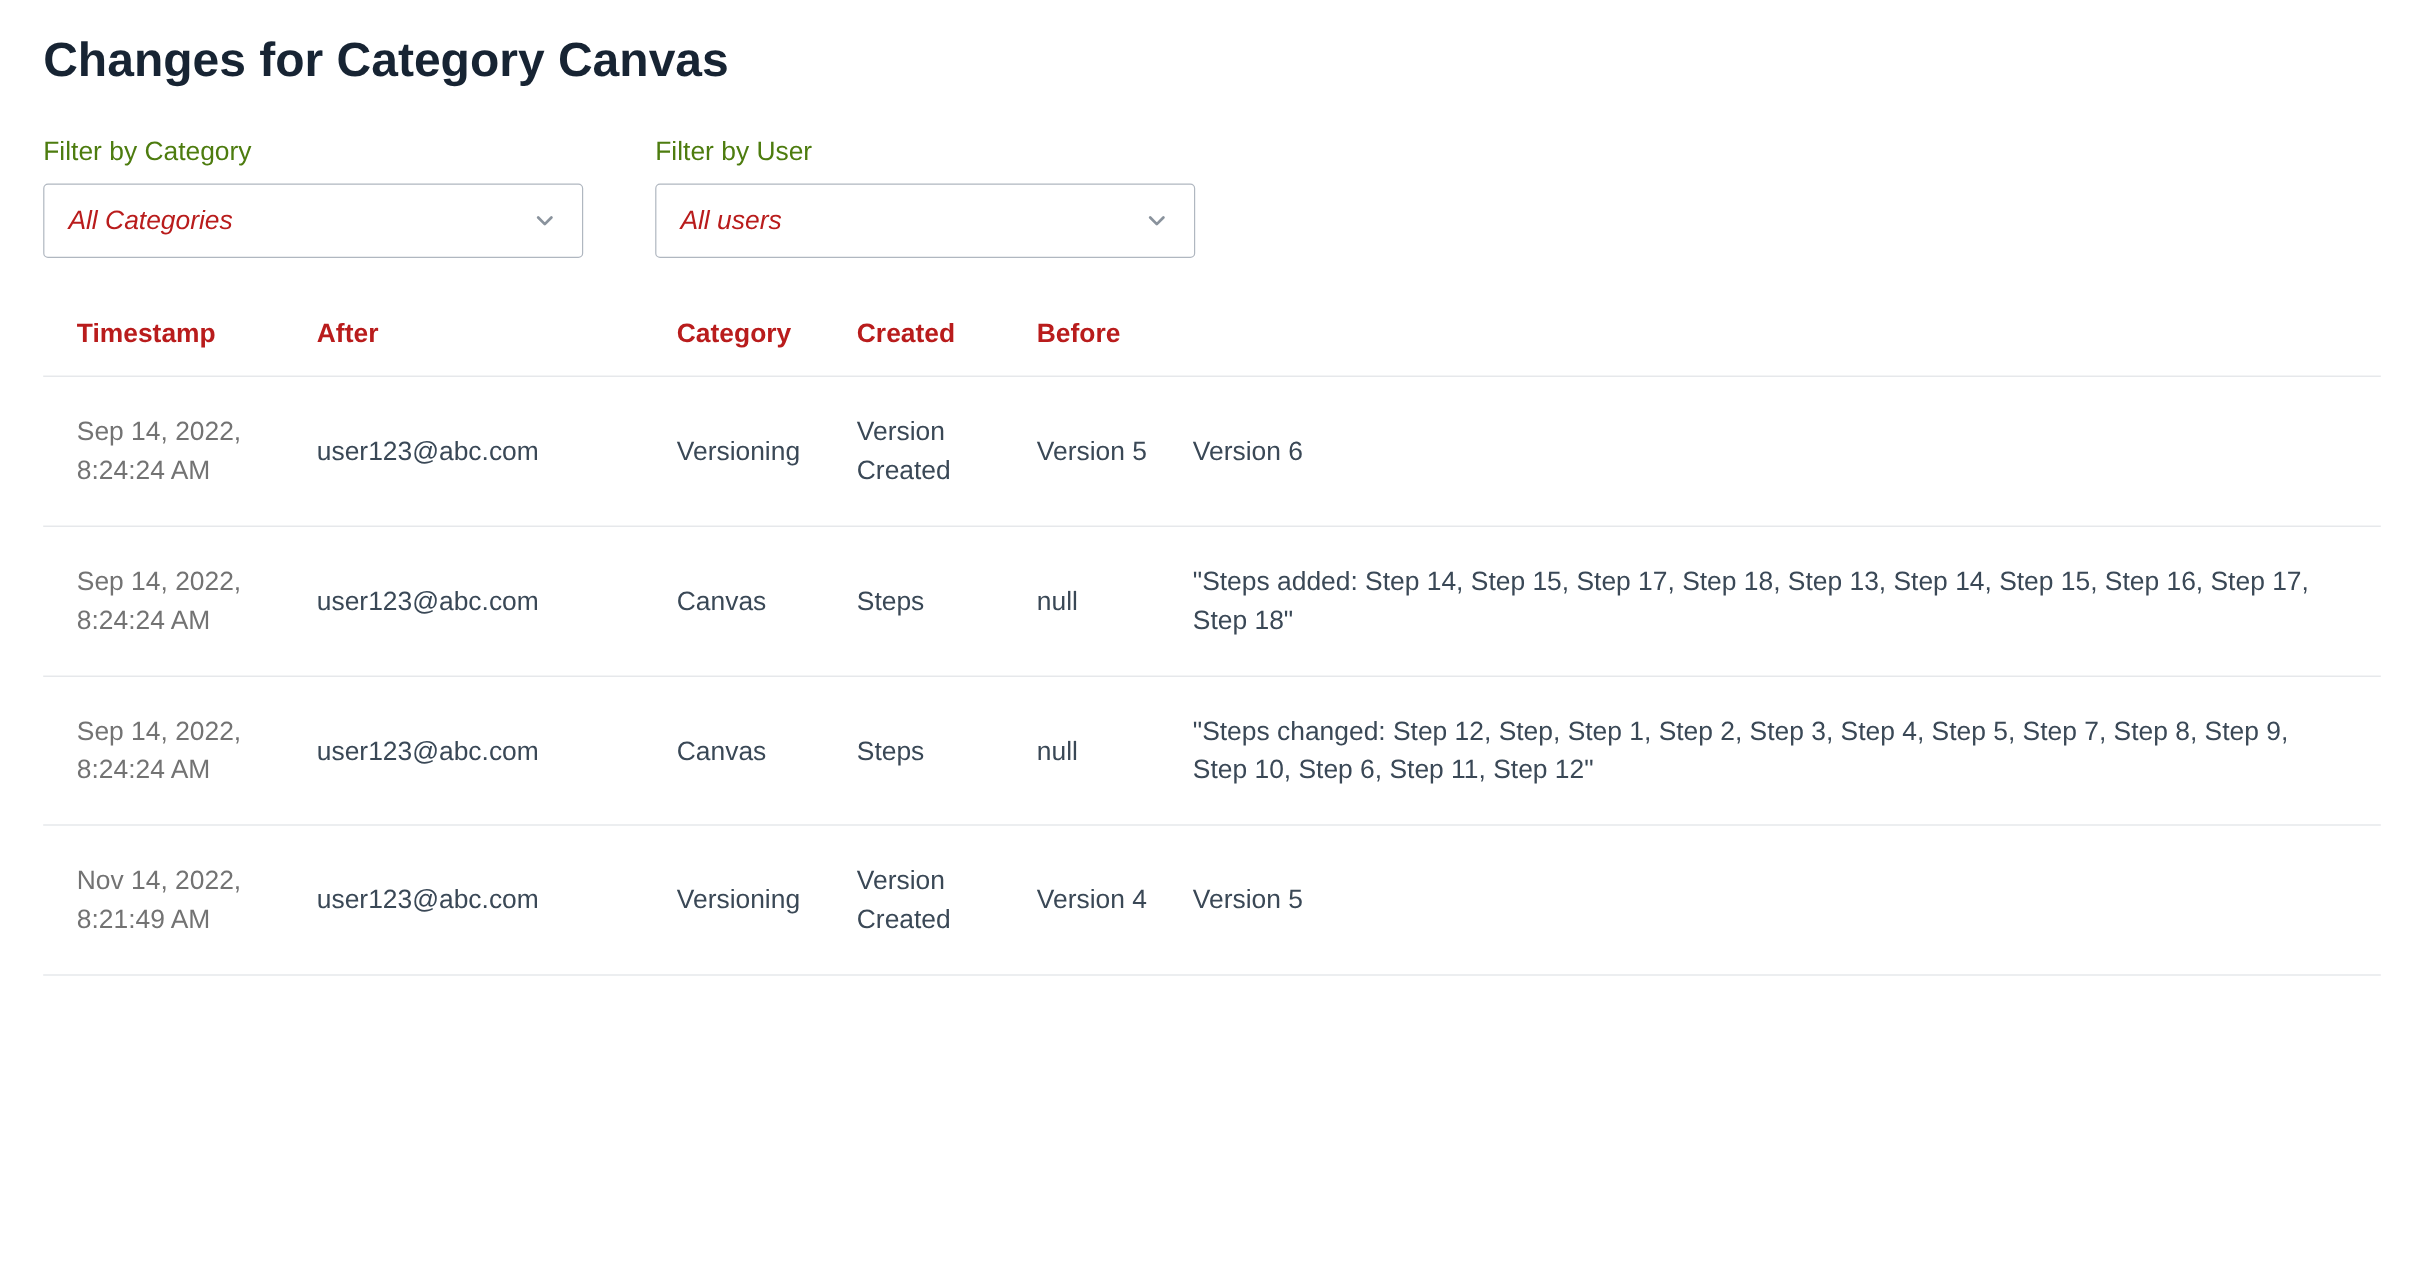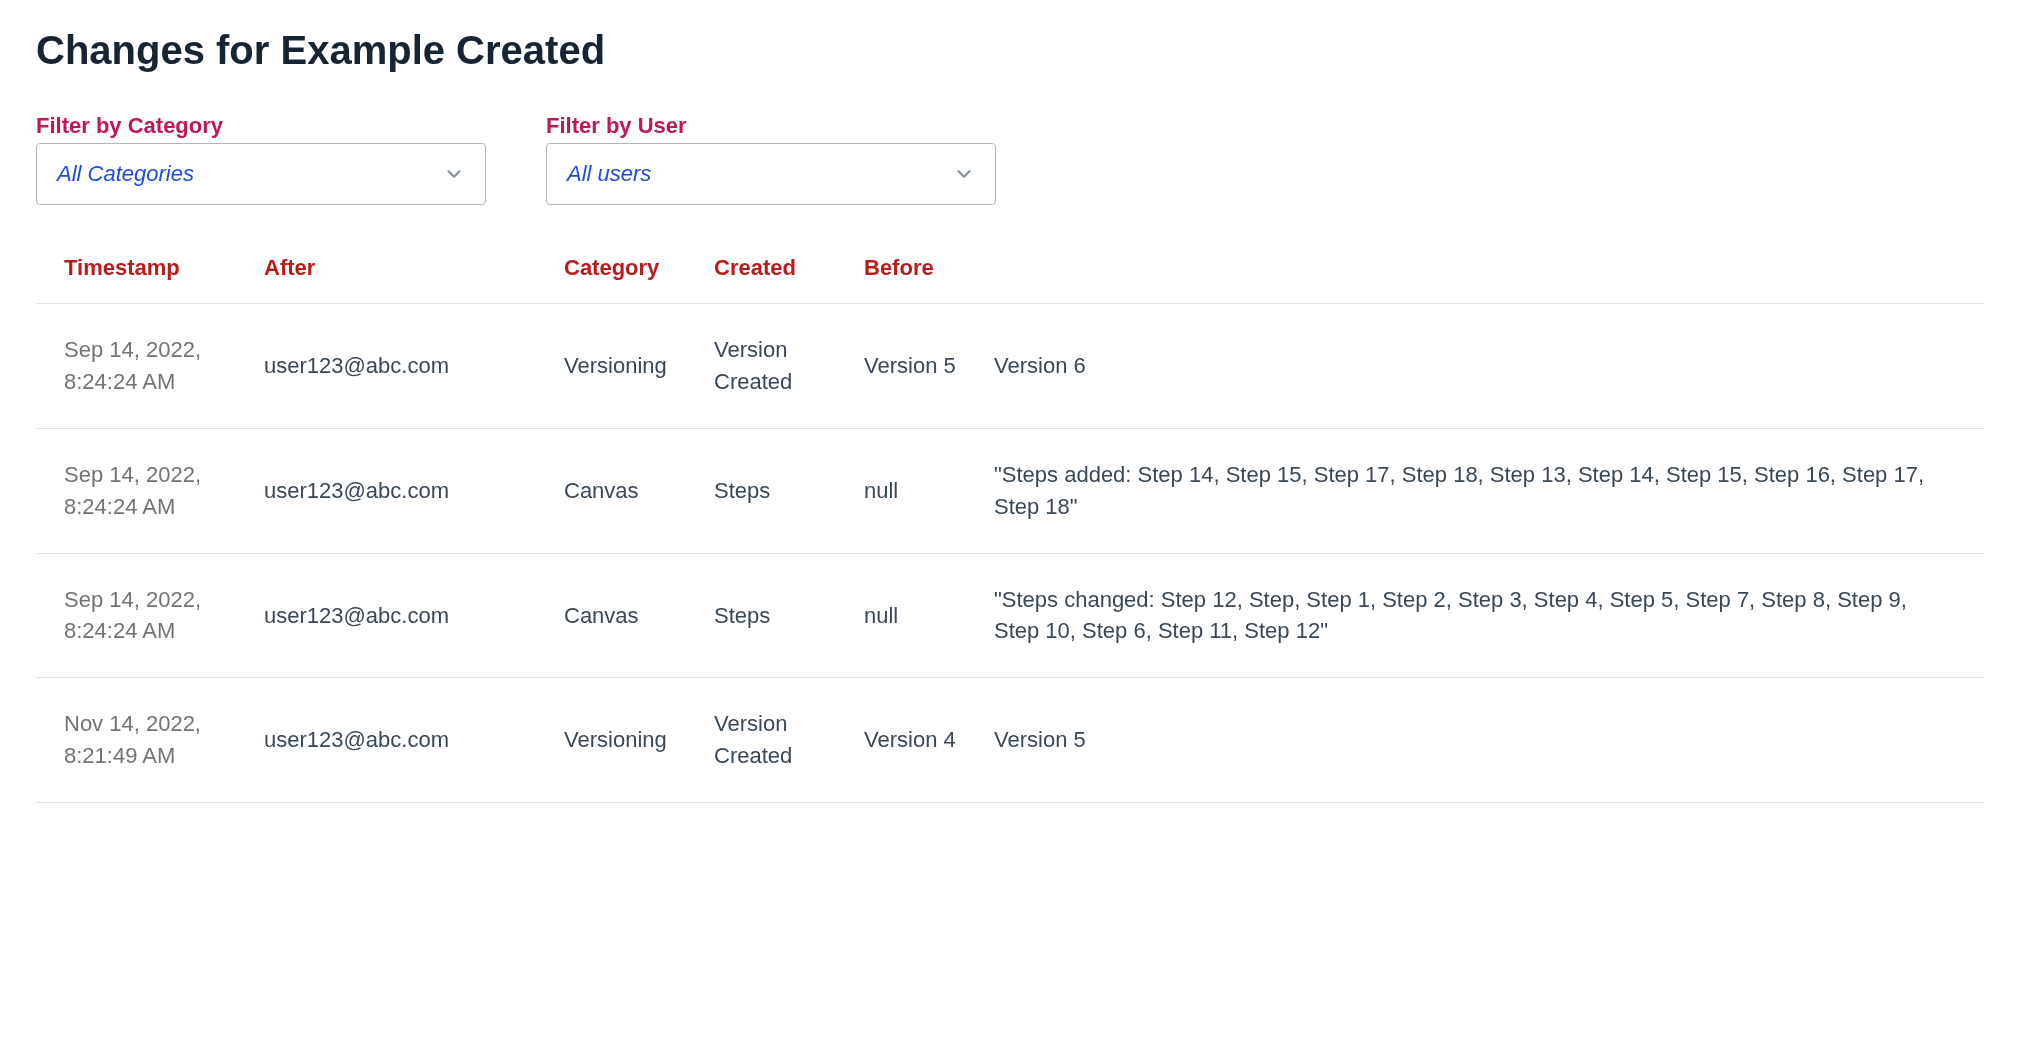--- a/index.html
+++ b/index.html
@@ -20,38 +20,38 @@
     display: flex;
     gap: 60px;
     margin-bottom: 28px;
   }
   .filter-group {
     display: flex;
     flex-direction: column;
   }
   .filter-label {
     font-size: 22px;
-    font-weight: 700;
-    color: #be185d;
-    margin-bottom: 4px;
+    font-weight: 400;
+    color: #4d7c0f;
+    margin-bottom: 14px;
   }
   .filter-select {
     width: 450px;
     height: 62px;
     border: 1px solid #b0b7c0;
     border-radius: 4px;
     display: flex;
     align-items: center;
     justify-content: space-between;
     padding: 0 20px;
     cursor: pointer;
     background: #fff;
   }
   .filter-select .value {
-    color: #1d4ed8;
+    color: #b91c1c;
     font-style: italic;
     font-size: 22px;
   }
   .chevron svg { display: block; }
   .table { width: 100%; }
   .thead, .trow {
     display: grid;
     grid-template-columns: 200px 300px 150px 150px 130px 1fr;
     gap: 0;
     align-items: center;
@@ -76,21 +76,21 @@
     color: #3a4856;
     line-height: 1.45;
     padding-right: 12px;
     overflow-wrap: anywhere;
   }
   .td.timestamp { color: #737373; }
 </style>
 </head>
 <body>
 
-<h1 class="page-title">Changes for Example Created</h1>
+<h1 class="page-title">Changes for Category Canvas</h1>
 
 <div class="filters">
   <div class="filter-group">
     <div class="filter-label">Filter by Category</div>
     <div class="filter-select">
       <span class="value">All Categories</span>
       <span class="chevron">
         <svg width="22" height="22" viewBox="0 0 24 24" fill="none" stroke="#8a939d" stroke-width="2.5" stroke-linecap="round" stroke-linejoin="round">
             <polyline points="6 9 12 15 18 9"></polyline>
           </svg>

